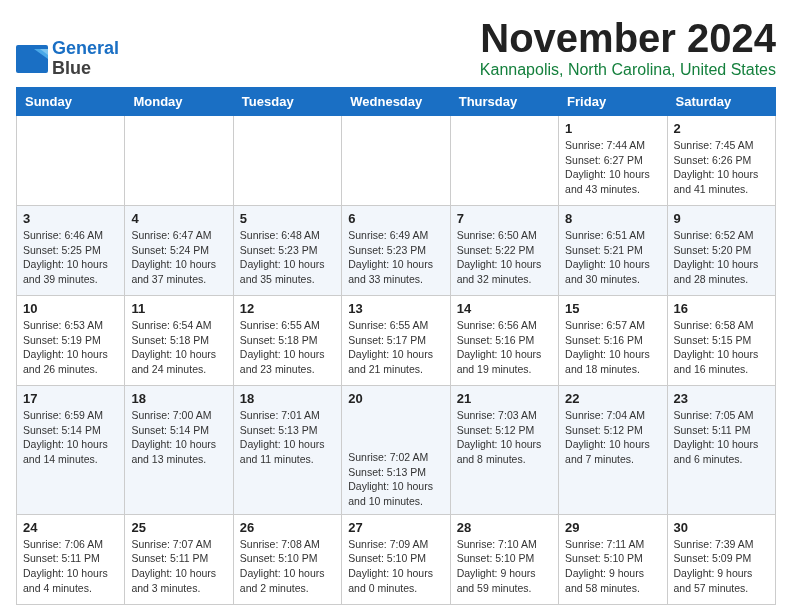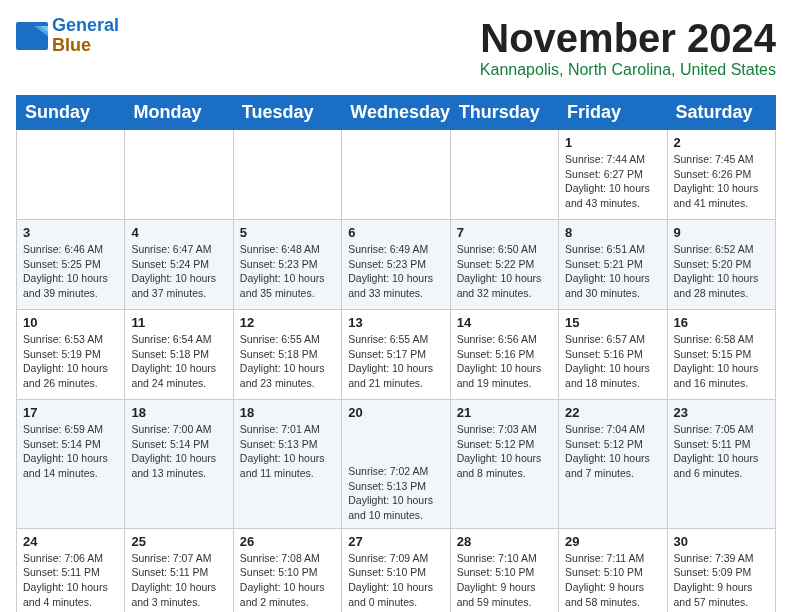--- a/index.html
+++ b/index.html
@@ -6,22 +6,22 @@
     body {
       font-family: Arial, sans-serif;
       background: #fff;
       width: 792px;
       min-height: 612px;
       padding: 16px;
     }
     .header {
       display: flex;
       justify-content: space-between;
-      align-items: flex-start;
-      margin-bottom: 16px;
+      align-items: flex-end;
+      margin-bottom: 8px;
     }
     .logo {
       display: flex;
       align-items: center;
       gap: 4px;
     }
     .logo-text {
       font-size: 18px;
       font-weight: bold;
       line-height: 1.1;
@@ -45,21 +45,21 @@
     table {
       width: 100%;
       border-collapse: collapse;
       table-layout: fixed;
     }
     thead tr th {
       background: #1a6fc4;
       color: #fff;
       text-align: left;
       padding: 6px 8px;
-      font-size: 18px;
+      font-size: 13px;
       font-weight: bold;
       border: 1px solid #1a6fc4;
     }
     tbody tr td {
       border: 1px solid #ccc;
       vertical-align: top;
       padding: 5px 6px;
       font-size: 11px;
       color: #333;
       height: 90px;
@@ -85,21 +85,21 @@
 
 <div class="header">
   <div class="logo">
     <svg class="logo-icon" viewBox="0 0 32 28" xmlns="http://www.w3.org/2000/svg">
       <rect x="0" y="0" width="32" height="28" fill="#1a6fc4" rx="2"></rect>
       <polygon points="18,4 32,4 32,14" fill="#4aa8e8"></polygon>
       <polygon points="24,4 32,4 32,10" fill="#7cc4f0"></polygon>
     </svg>
     <div class="logo-text">
       <div><span>General</span></div>
-      <div><span style="color:#a16207">Blue</span></div>
+      <div><span style="color:#404040">Blue</span></div>
     </div>
   </div>
   <div class="title-block">
     <h1>November 2024</h1>
     <h2>Kannapolis, North Carolina, United States</h2>
   </div>
 </div>
 
 <table>
   <thead>

